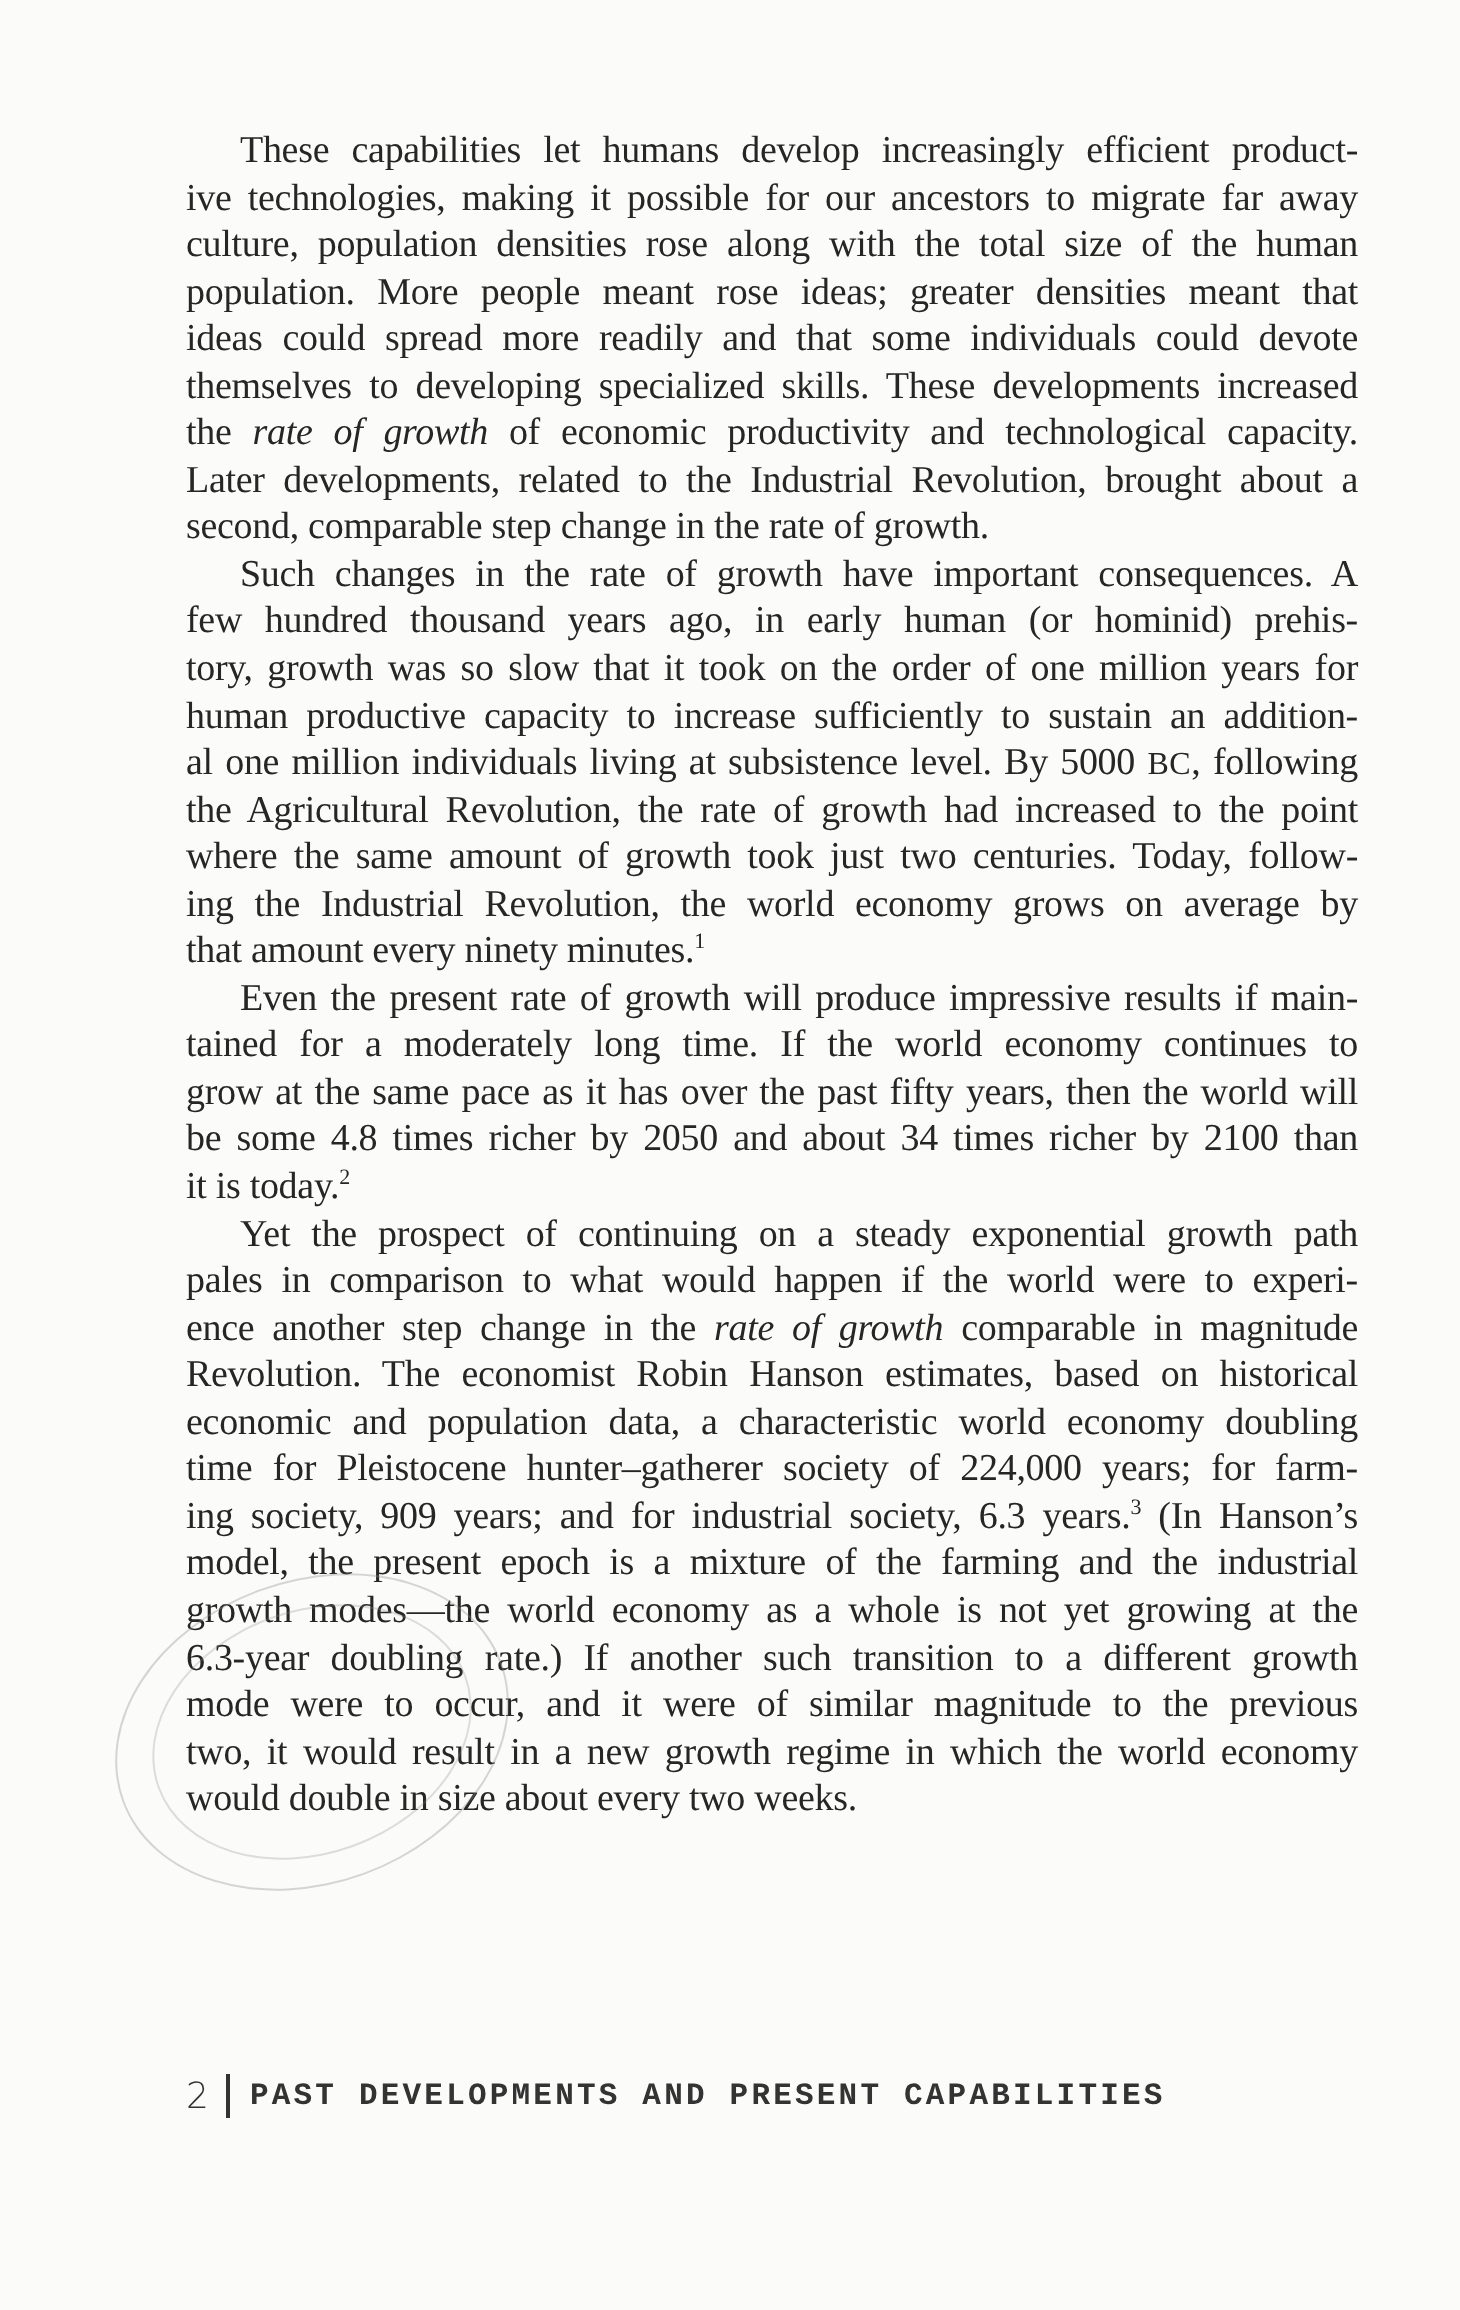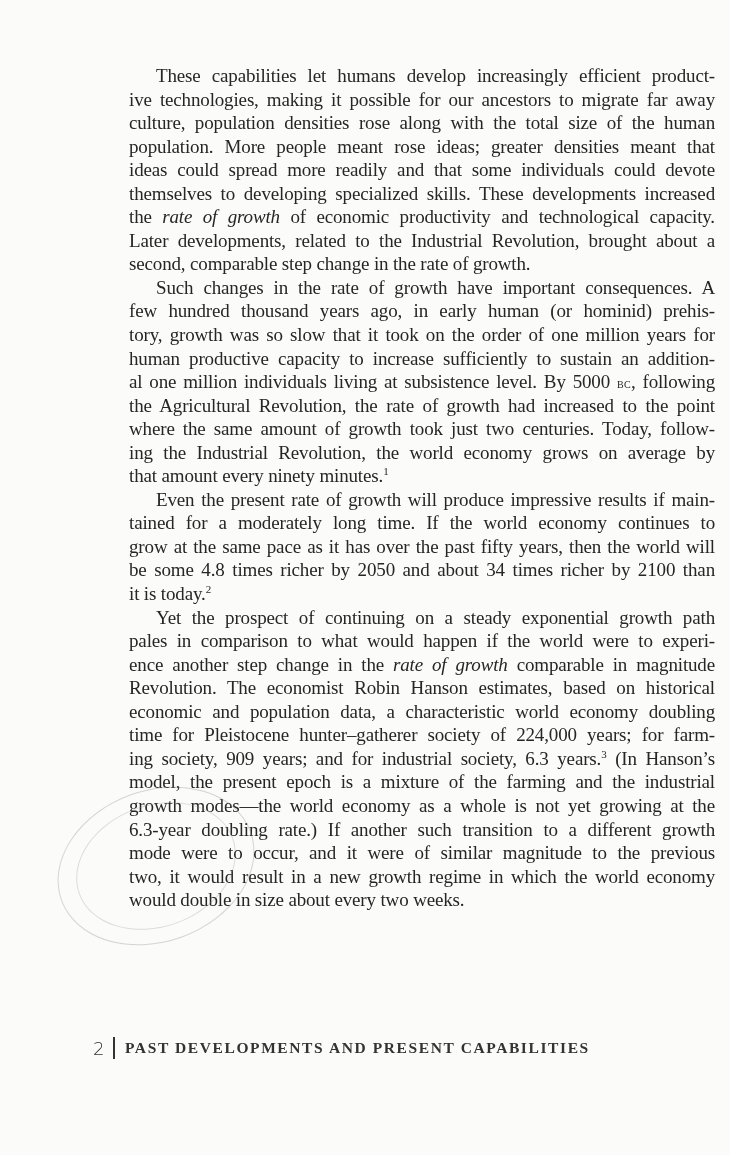--- a/index.html
+++ b/index.html
@@ -9,50 +9,49 @@
     position: relative;
     overflow: hidden;
     font-family: "Liberation Serif", "DejaVu Serif", serif;
     color: #262626;
   }
   .page-body {
     position: absolute;
     left: 93px;
     top: 64px;
     width: 586px;
-    margin-left: 36px;
   }
   .line {
     display: block;
     font-size: 19px;
     line-height: 23.55px;
     height: 23.55px;
     white-space: nowrap;
     text-align: justify;
     text-align-last: justify;
     letter-spacing: -0.15px;
   }
   .line.last { text-align-last: left; }
   .line.indent { padding-left: 27px; }
   .line em { }
   .line sup { font-size: 11px; vertical-align: 7px; line-height: 0; }
-  .smallcaps { font-size: 10px; letter-spacing: 0.3px; }
+  .smallcaps { font-size: 16px; letter-spacing: 0.3px; }
   .footer {
     position: absolute;
     left: 93px;
     top: 1037px;
     width: 586px;
     display: flex;
     align-items: center;
     font-size: 19px;
   }
   .folio { font-family: "DejaVu Sans", sans-serif; font-size: 18px; color: #333; font-weight: 300; }
   .sep { display:inline-block; width:1.5px; height: 22px; background:#333; margin: 0 10px 0 9px; }
   .running-head {
-    font-family: Liberation Serif, serif;
+    font-family: Liberation Mono, monospace;
     font-weight: bold;
     font-size: 15.5px;
     letter-spacing: 1.6px;
     color: #333;
     text-align: center;
   }
   .stamp {
     position: absolute;
     left: 55px; top: 790px;
     width: 200px; height: 150px;

